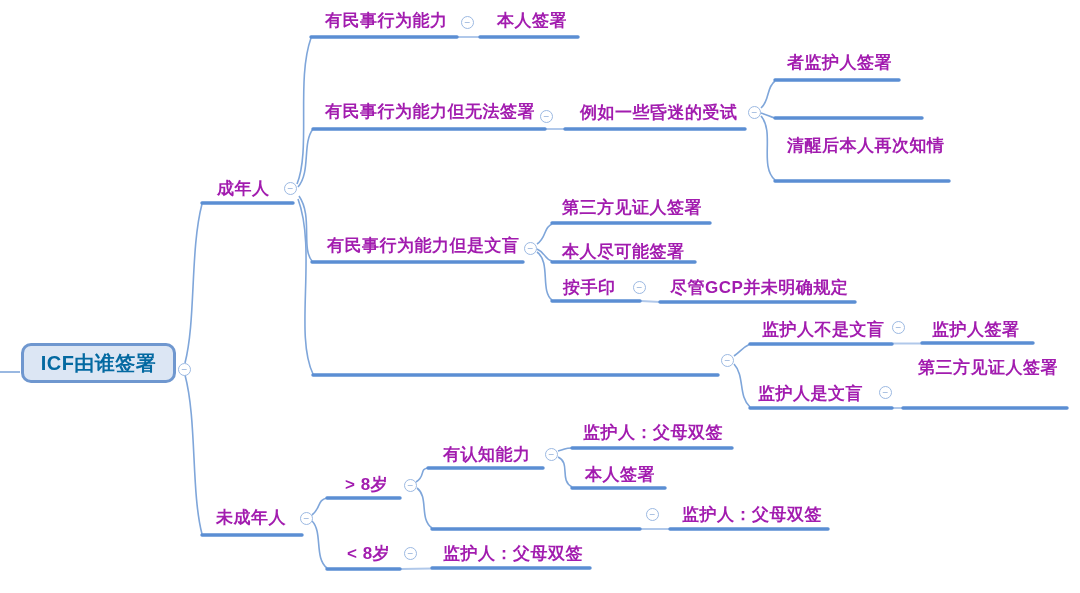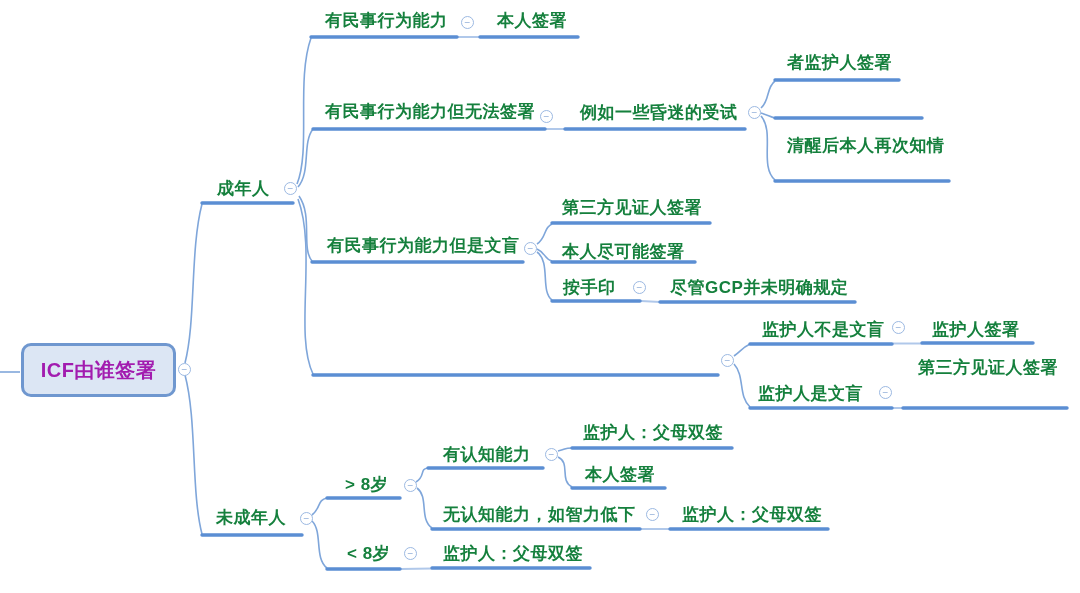--- a/index.html
+++ b/index.html
@@ -4,27 +4,27 @@
 <style>
   html,body{margin:0;padding:0;background:#ffffff;}
   .stage{
     position:relative;width:1080px;height:593px;background:#ffffff;overflow:hidden;
     font-family:"Liberation Sans","DejaVu Sans",sans-serif;
   }
   .connector-svg{position:absolute;left:0;top:0;width:1080px;height:593px;}
   .topic{
     position:absolute;white-space:nowrap;
     font-size:17px;font-weight:600;letter-spacing:0.5px;
-    color:#15803d;line-height:20px;cursor:default;
+    color:#a21caf;line-height:20px;cursor:default;
   }
   .root-box{
-    position:absolute;left:21px;top:343px;width:155px;height:54px;
+    position:absolute;left:21px;top:343px;width:155px;height:40px;
     box-sizing:border-box;background:#dce6f4;border:3px solid #6f97cf;border-radius:10px;
     display:flex;align-items:center;justify-content:center;
-    font-size:20px;font-weight:700;color:#a21caf;letter-spacing:0.5px;
+    font-size:20px;font-weight:700;color:#0369a1;letter-spacing:0.5px;
   }
   .collapse{
     position:absolute;width:13px;height:13px;box-sizing:border-box;
     border:1px solid #9cb9e2;border-radius:50%;background:#ffffff;
     color:#8fadd8;font-size:10px;line-height:10px;font-weight:400;
     display:flex;align-items:center;justify-content:center;
   }
 </style>
 </head>
 <body>
@@ -119,21 +119,20 @@
 
   <span class="topic" style="left:762px;top:320px">监护人不是文盲</span>
   <span class="topic" style="left:932px;top:320px">监护人签署</span>
   <span class="topic" style="left:758px;top:384px">监护人是文盲</span>
   <span class="topic" style="left:918px;top:358px">第三方见证人签署</span>
 
   <span class="topic" style="left:345px;top:475px">&gt; 8岁</span>
   <span class="topic" style="left:443px;top:445px">有认知能力</span>
   <span class="topic" style="left:583px;top:423px">监护人：父母双签</span>
   <span class="topic" style="left:585px;top:465px">本人签署</span>
-  <span class="topic" style="left:443px;top:505px">无认知能力，如智力低下</span>
   <span class="topic" style="left:682px;top:505px">监护人：父母双签</span>
   <span class="topic" style="left:347px;top:544px">&lt; 8岁</span>
   <span class="topic" style="left:443px;top:544px">监护人：父母双签</span>
 
   <span class="collapse" style="left:178px;top:363px">−</span>
   <span class="collapse" style="left:284px;top:182px">−</span>
   <span class="collapse" style="left:300px;top:512px">−</span>
   <span class="collapse" style="left:461px;top:16px">−</span>
   <span class="collapse" style="left:540px;top:110px">−</span>
   <span class="collapse" style="left:748px;top:106px">−</span>

